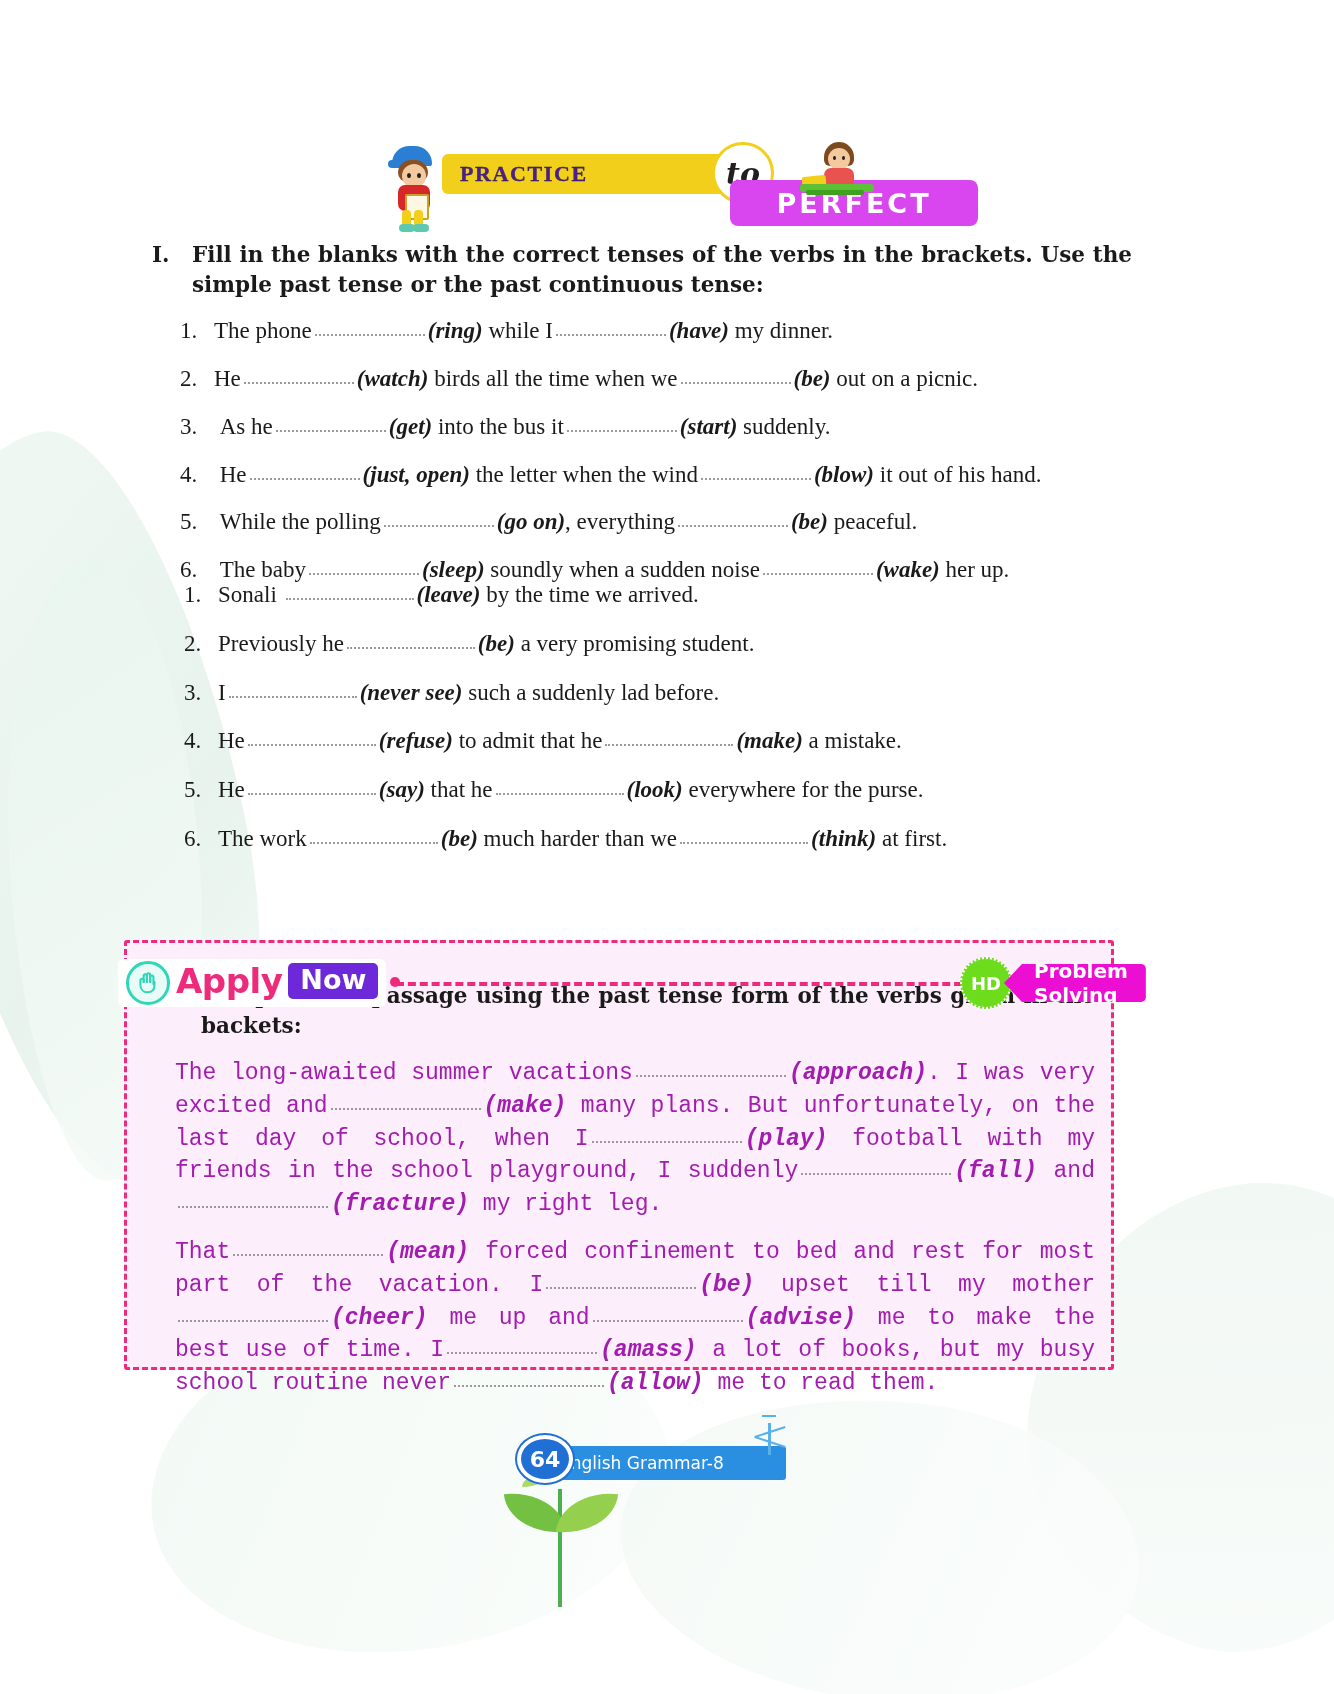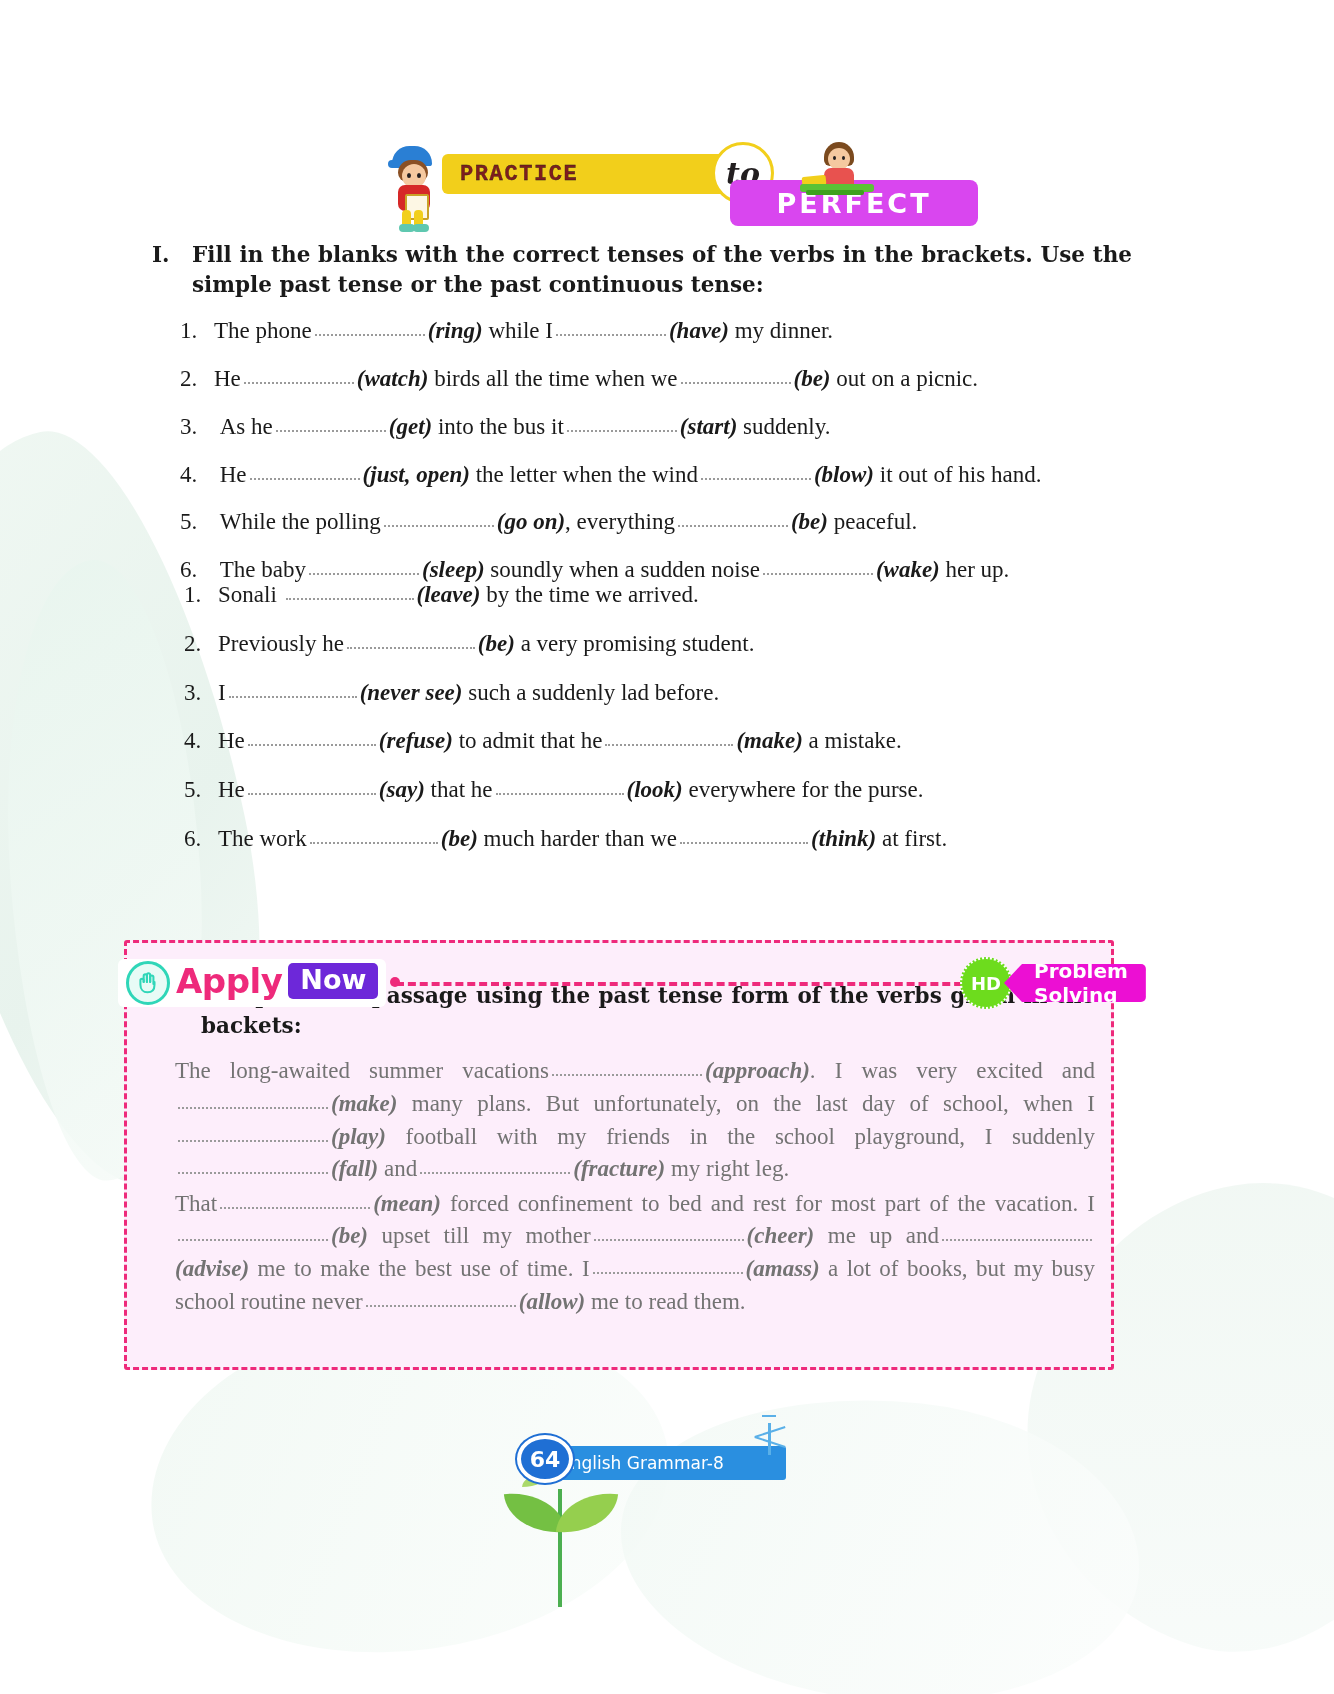--- a/index.html
+++ b/index.html
@@ -36,22 +36,22 @@
              transform: rotate(6deg); background:linear-gradient(110deg,#f2f9f5,#fbfdfc);}
 
   
   .hdr { position:absolute; left:380px; top:140px; width:520px; height:90px; z-index:5; }
   .hdr-yellow {
     position:absolute; left:62px; top:14px; width:300px; height:40px;
     background:#f2cf1b; border-radius:6px 6px 6px 6px;
     display:flex; align-items:center; padding-left:18px;
   }
   .hdr-yellow .t {
-    font-family:Liberation Mono, monospace; font-weight:bold;
-    font-size:22px; letter-spacing:1.6px; color:#7f1d1d;
+    font-family:Liberation Serif, serif; font-weight:bold;
+    font-size:22px; letter-spacing:1.6px; color:#4c1d95;
     -webkit-text-stroke:0.3px #231f20;
   }
   .hdr-to {
     position:absolute; left:332px; top:2px; width:62px; height:62px;
     background:#ffffff; border:3px solid #f2cf1b; border-radius:50%;
     display:flex; align-items:center; justify-content:center;
   }
   .hdr-to span {
     font-family:"DejaVu Serif", serif; font-style:italic; font-weight:bold;
     font-size:30px; color:#231f20;
@@ -168,23 +168,23 @@
   }
 
   
   .pink-box {
     position:absolute; left:124px; top:940px; width:990px; height:430px;
     background:#fdeefb; border:3px dashed #ee2a7b; border-radius:3px;
     z-index:6;
   }
   .pink-inner { position:absolute; left:0; top:0; width:990px; padding:38px 22px 0 22px; }
   .para {
-    font-family:Liberation Serif, serif;
-    font-size:23px; color:#737373; line-height:1.42;
-    text-align:justify; margin:0 0 2px 0;
+    font-family:Liberation Mono, monospace;
+    font-size:23px; color:#a21caf; line-height:1.42;
+    text-align:justify; margin:16px 0 2px 0;
     padding-left:26px;
   }
 
   
   .footer { position:absolute; left:0; top:1435px; width:1334px; height:90px; z-index:7; }
   .pg-circle {
     position:absolute; left:517px; top:0px; width:56px; height:48px;
     border-radius:50%; background:#1f6fd4; border:4px solid #ffffff;
     box-shadow:0 0 0 2px #1f6fd4;
     display:flex; align-items:center; justify-content:center;

